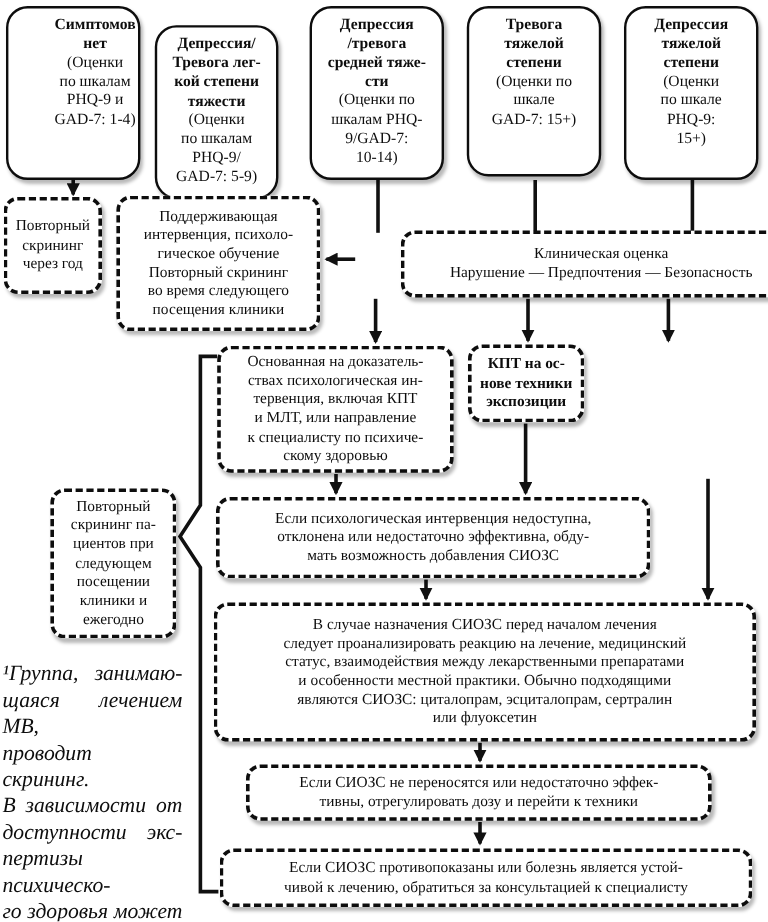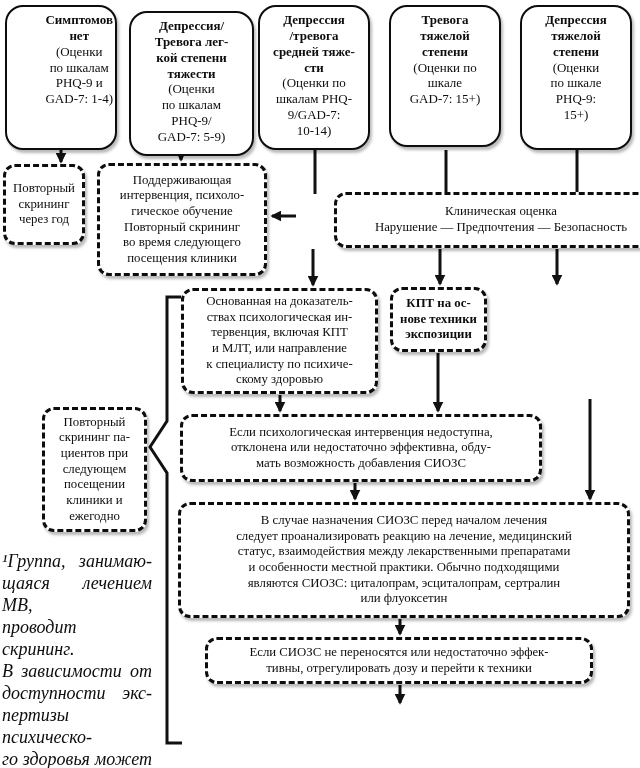--- a/index.html
+++ b/index.html
@@ -64,21 +64,21 @@
 
   <div class="node solid" style="left:5px; top:5px; width:112px; height:145px;align-items:flex-end;">
     <div class="box-title">Симптомов
 нет</div>
     <div class="box-sub">(Оценки
 по шкалам
 PHQ-9 и
 GAD-7: 1-4)</div>
   </div>
 
-  <div class="node solid" style="left:129px; top:11px; width:125px; height:145px;">
+  <div class="node solid" style="left:129px; top:21px; width:103px; height:145px;">
     <div class="box-title">Депрессия/
 Тревога лег-
 кой степени
 тяжести</div>
     <div class="box-sub">(Оценки
 по шкалам
 PHQ-9/
 GAD-7: 5-9)</div>
   </div>
 
@@ -153,20 +153,22 @@
   <div class="node dashed" style="left:178px; top:502px; width:452px; height:116px;">В случае назначения СИОЗС перед началом лечения
 следует проанализировать реакцию на лечение, медицинский
 статус, взаимодействия между лекарственными препаратами
 и особенности местной практики. Обычно подходящими
 являются СИОЗС: циталопрам, эсциталопрам, сертралин
 или флуоксетин</div>
 
   <div class="node dashed" style="left:205px; top:637px; width:388px; height:47px;">Если СИОЗС не переносятся или недостаточно эффек-
 тивны, отрегулировать дозу и перейти к техники</div>
 
+  <div class="node dashed" style="left:183px; top:707px; width:444px; height:49px;">Если СИОЗС противопоказаны или болезнь является устой-
+чивой к лечению, обратиться за консультацией к специалисту</div>
 
   <div class="footnote">¹Группа, занимаю-
 щаяся лечением МВ,
 проводит скрининг.
 В зависимости от
 доступности экс-
 пертизы психическо-
 го здоровья может
 потребоваться об-
 ращение к профес-

